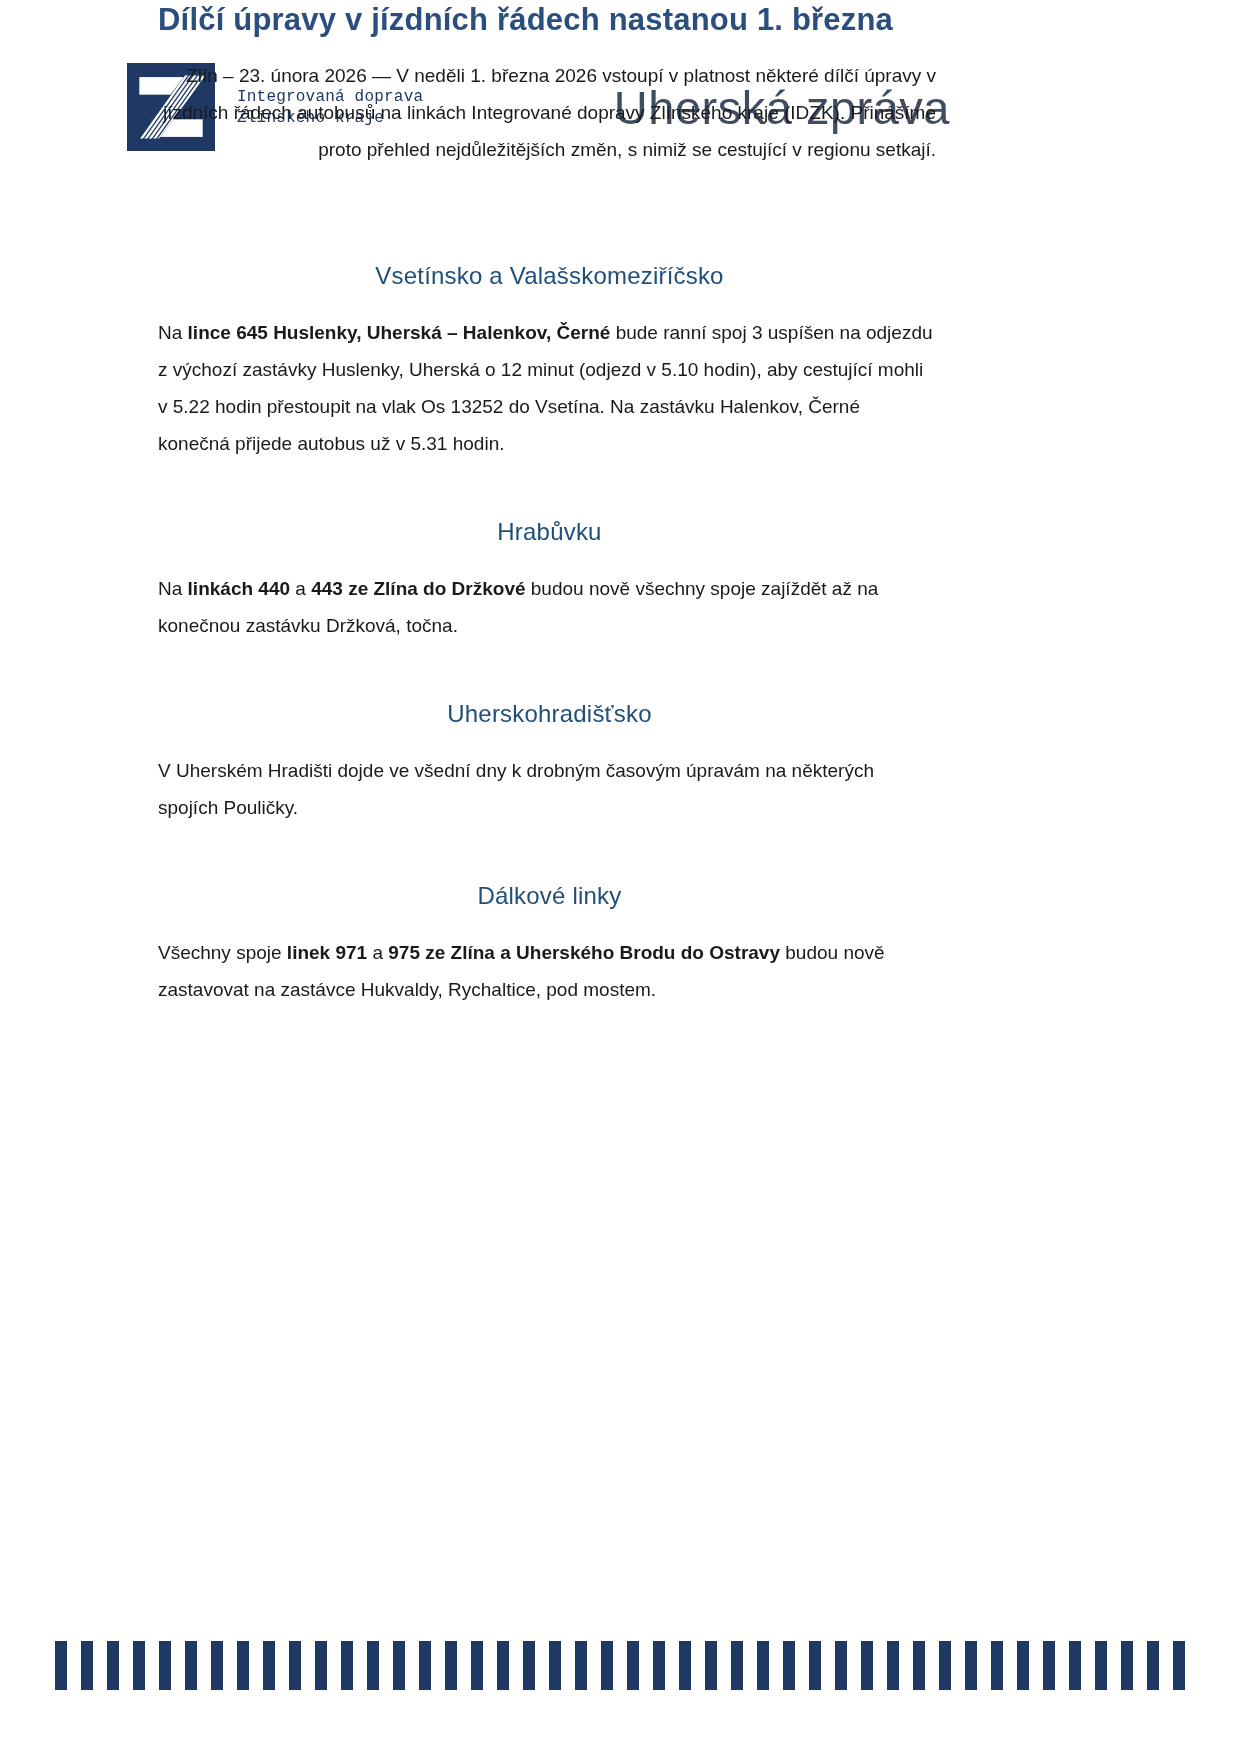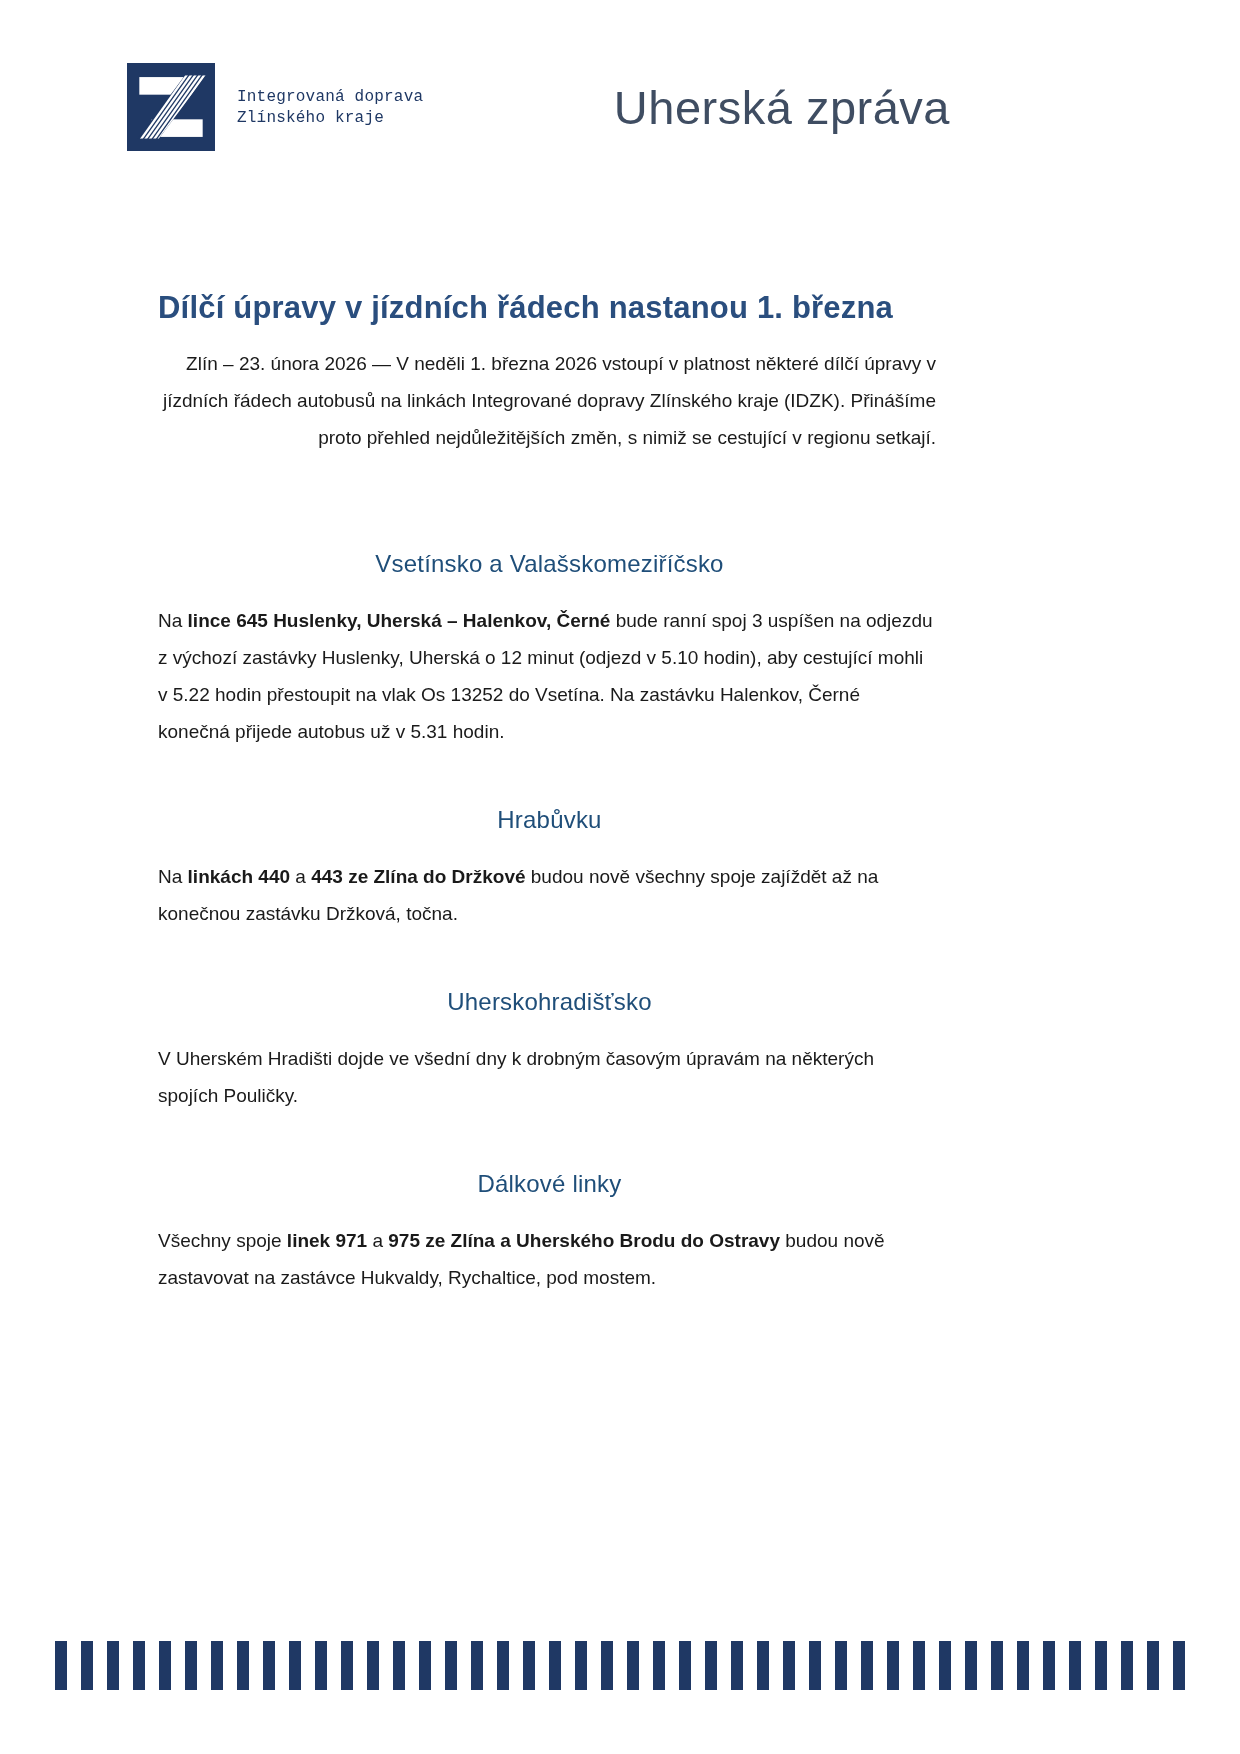--- a/index.html
+++ b/index.html
@@ -41,21 +41,20 @@
     letter-spacing: 0.5px;
     white-space: nowrap;
   }
 
   
   .content {
     position: absolute;
     left: 158px;
     top: 0;
     width: 778px;
-    padding-top: 288px;
   }
   h1.article-title {
     margin: 0;
     font-size: 31px;
     line-height: 40px;
     font-weight: 700;
     color: var(--h1, #2A4E7E);
     letter-spacing: 0.2px;
   }
   h2.section-heading {

